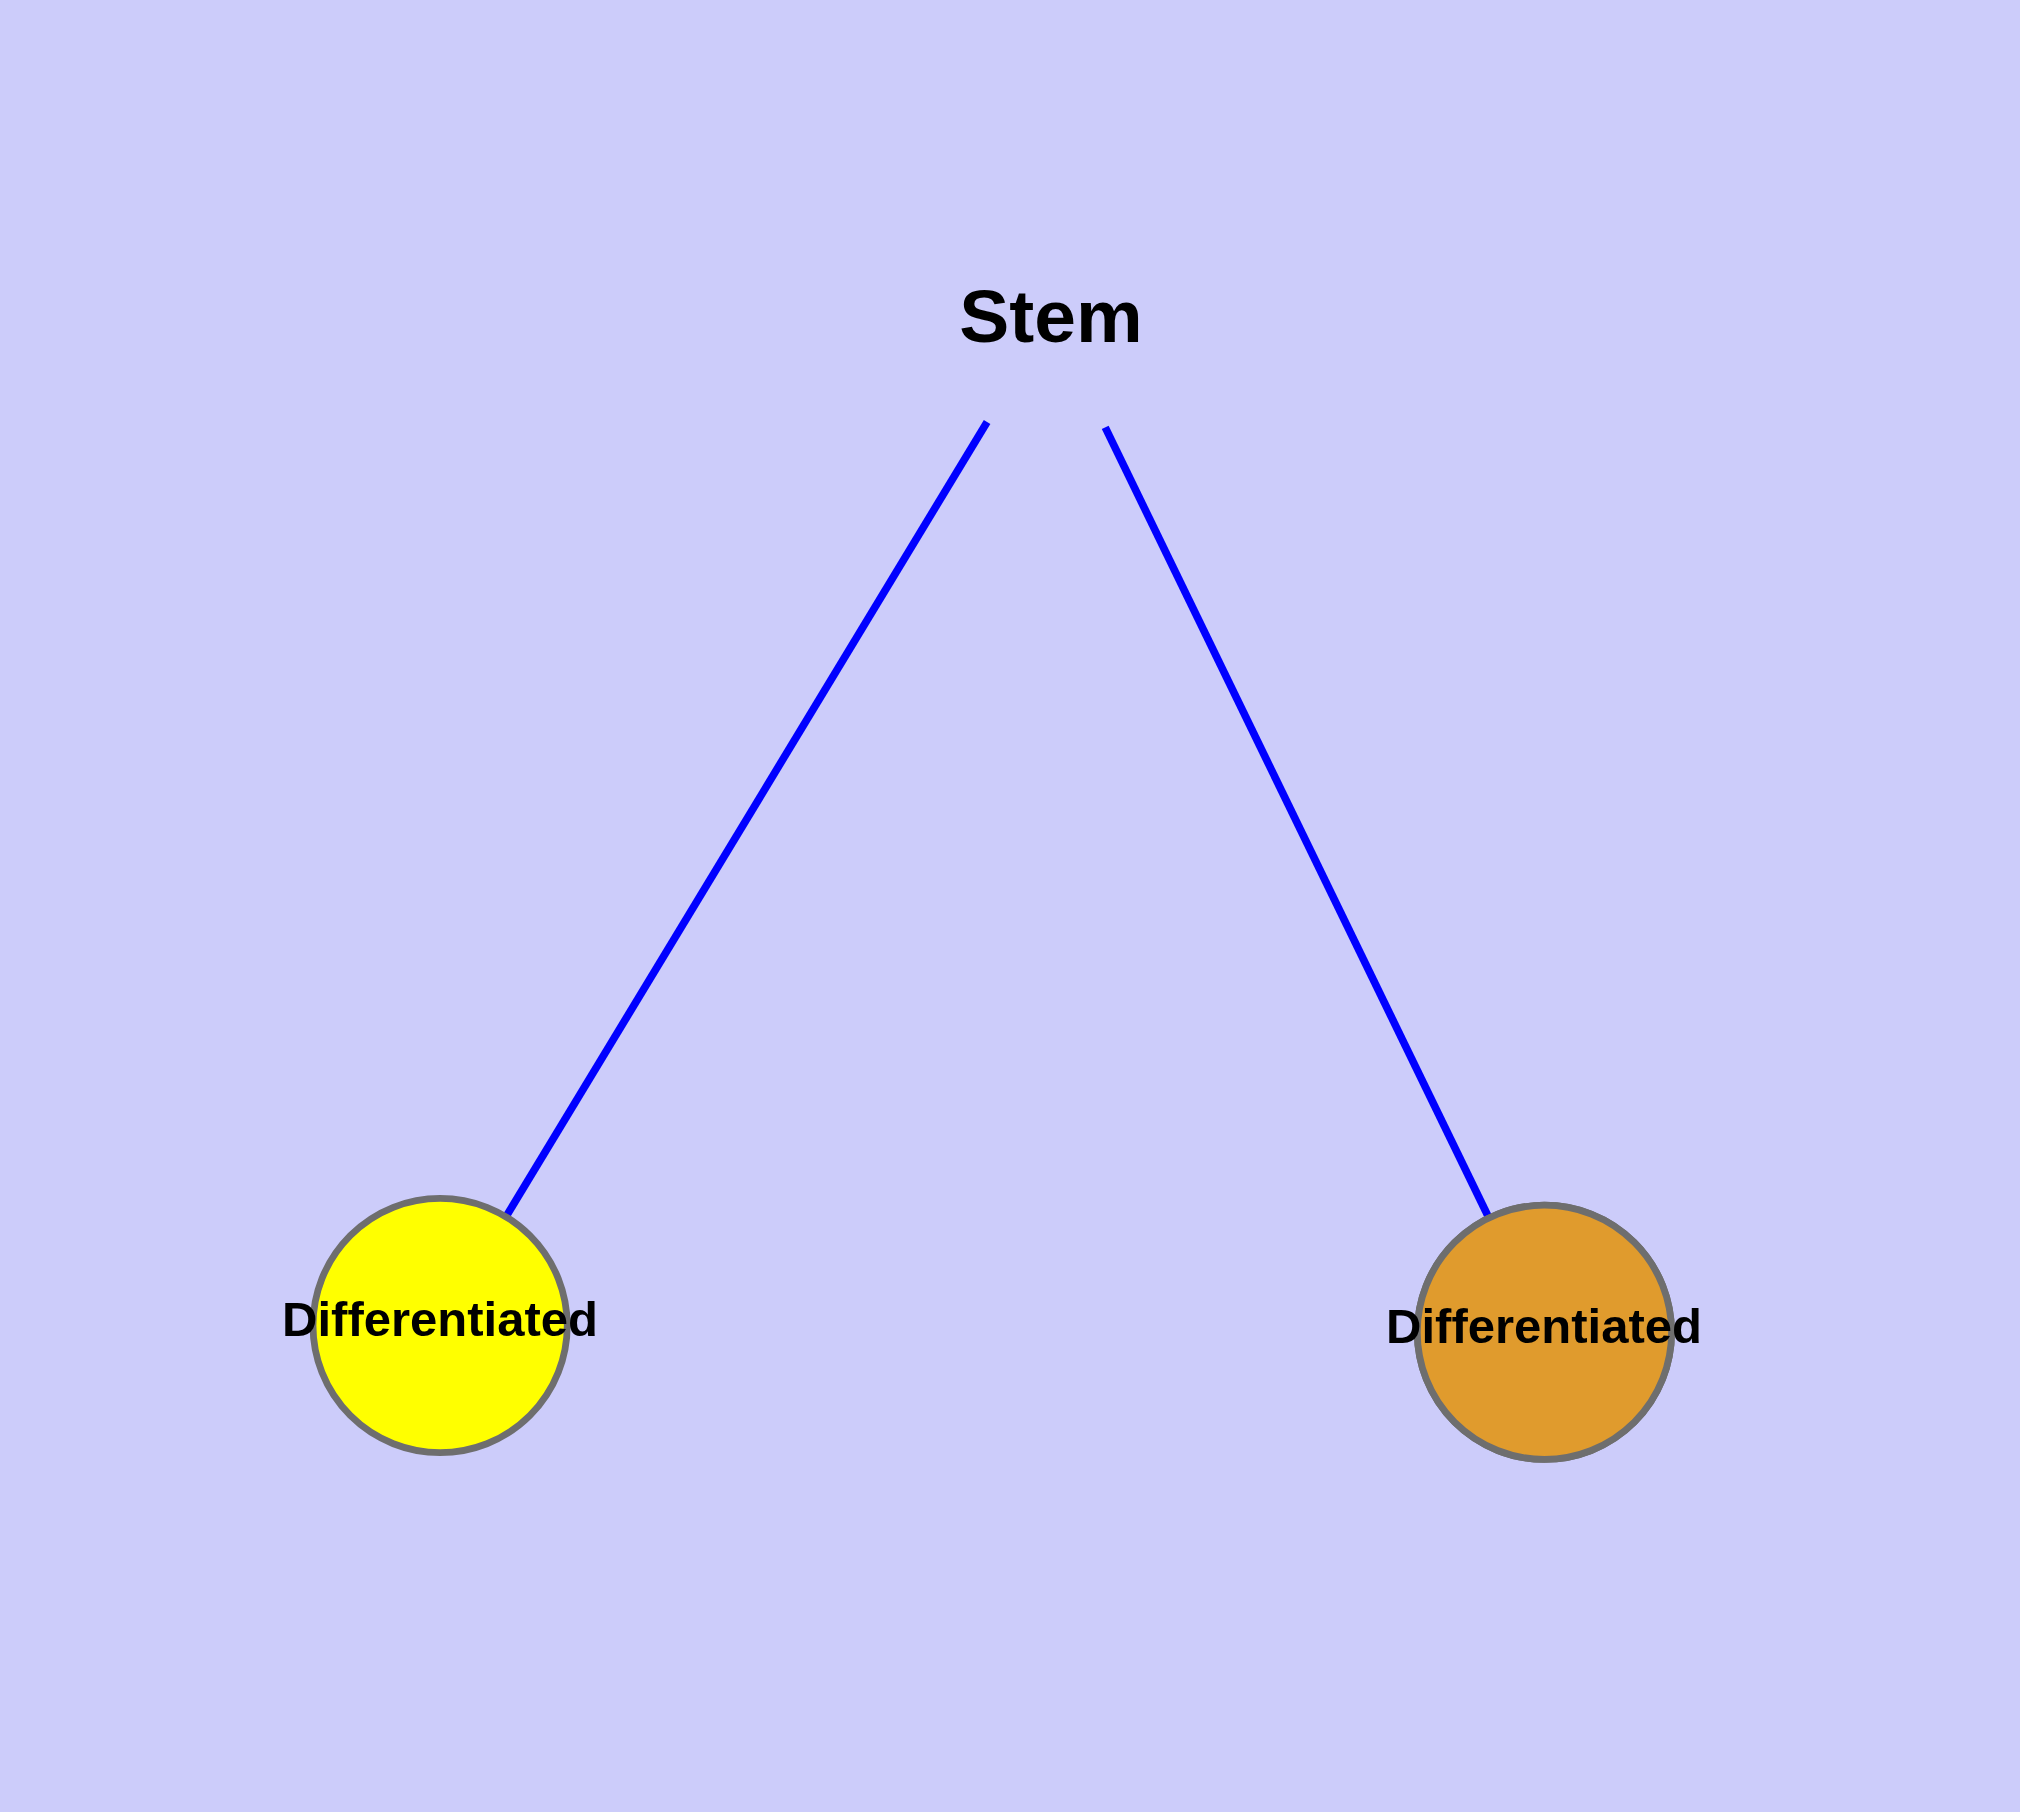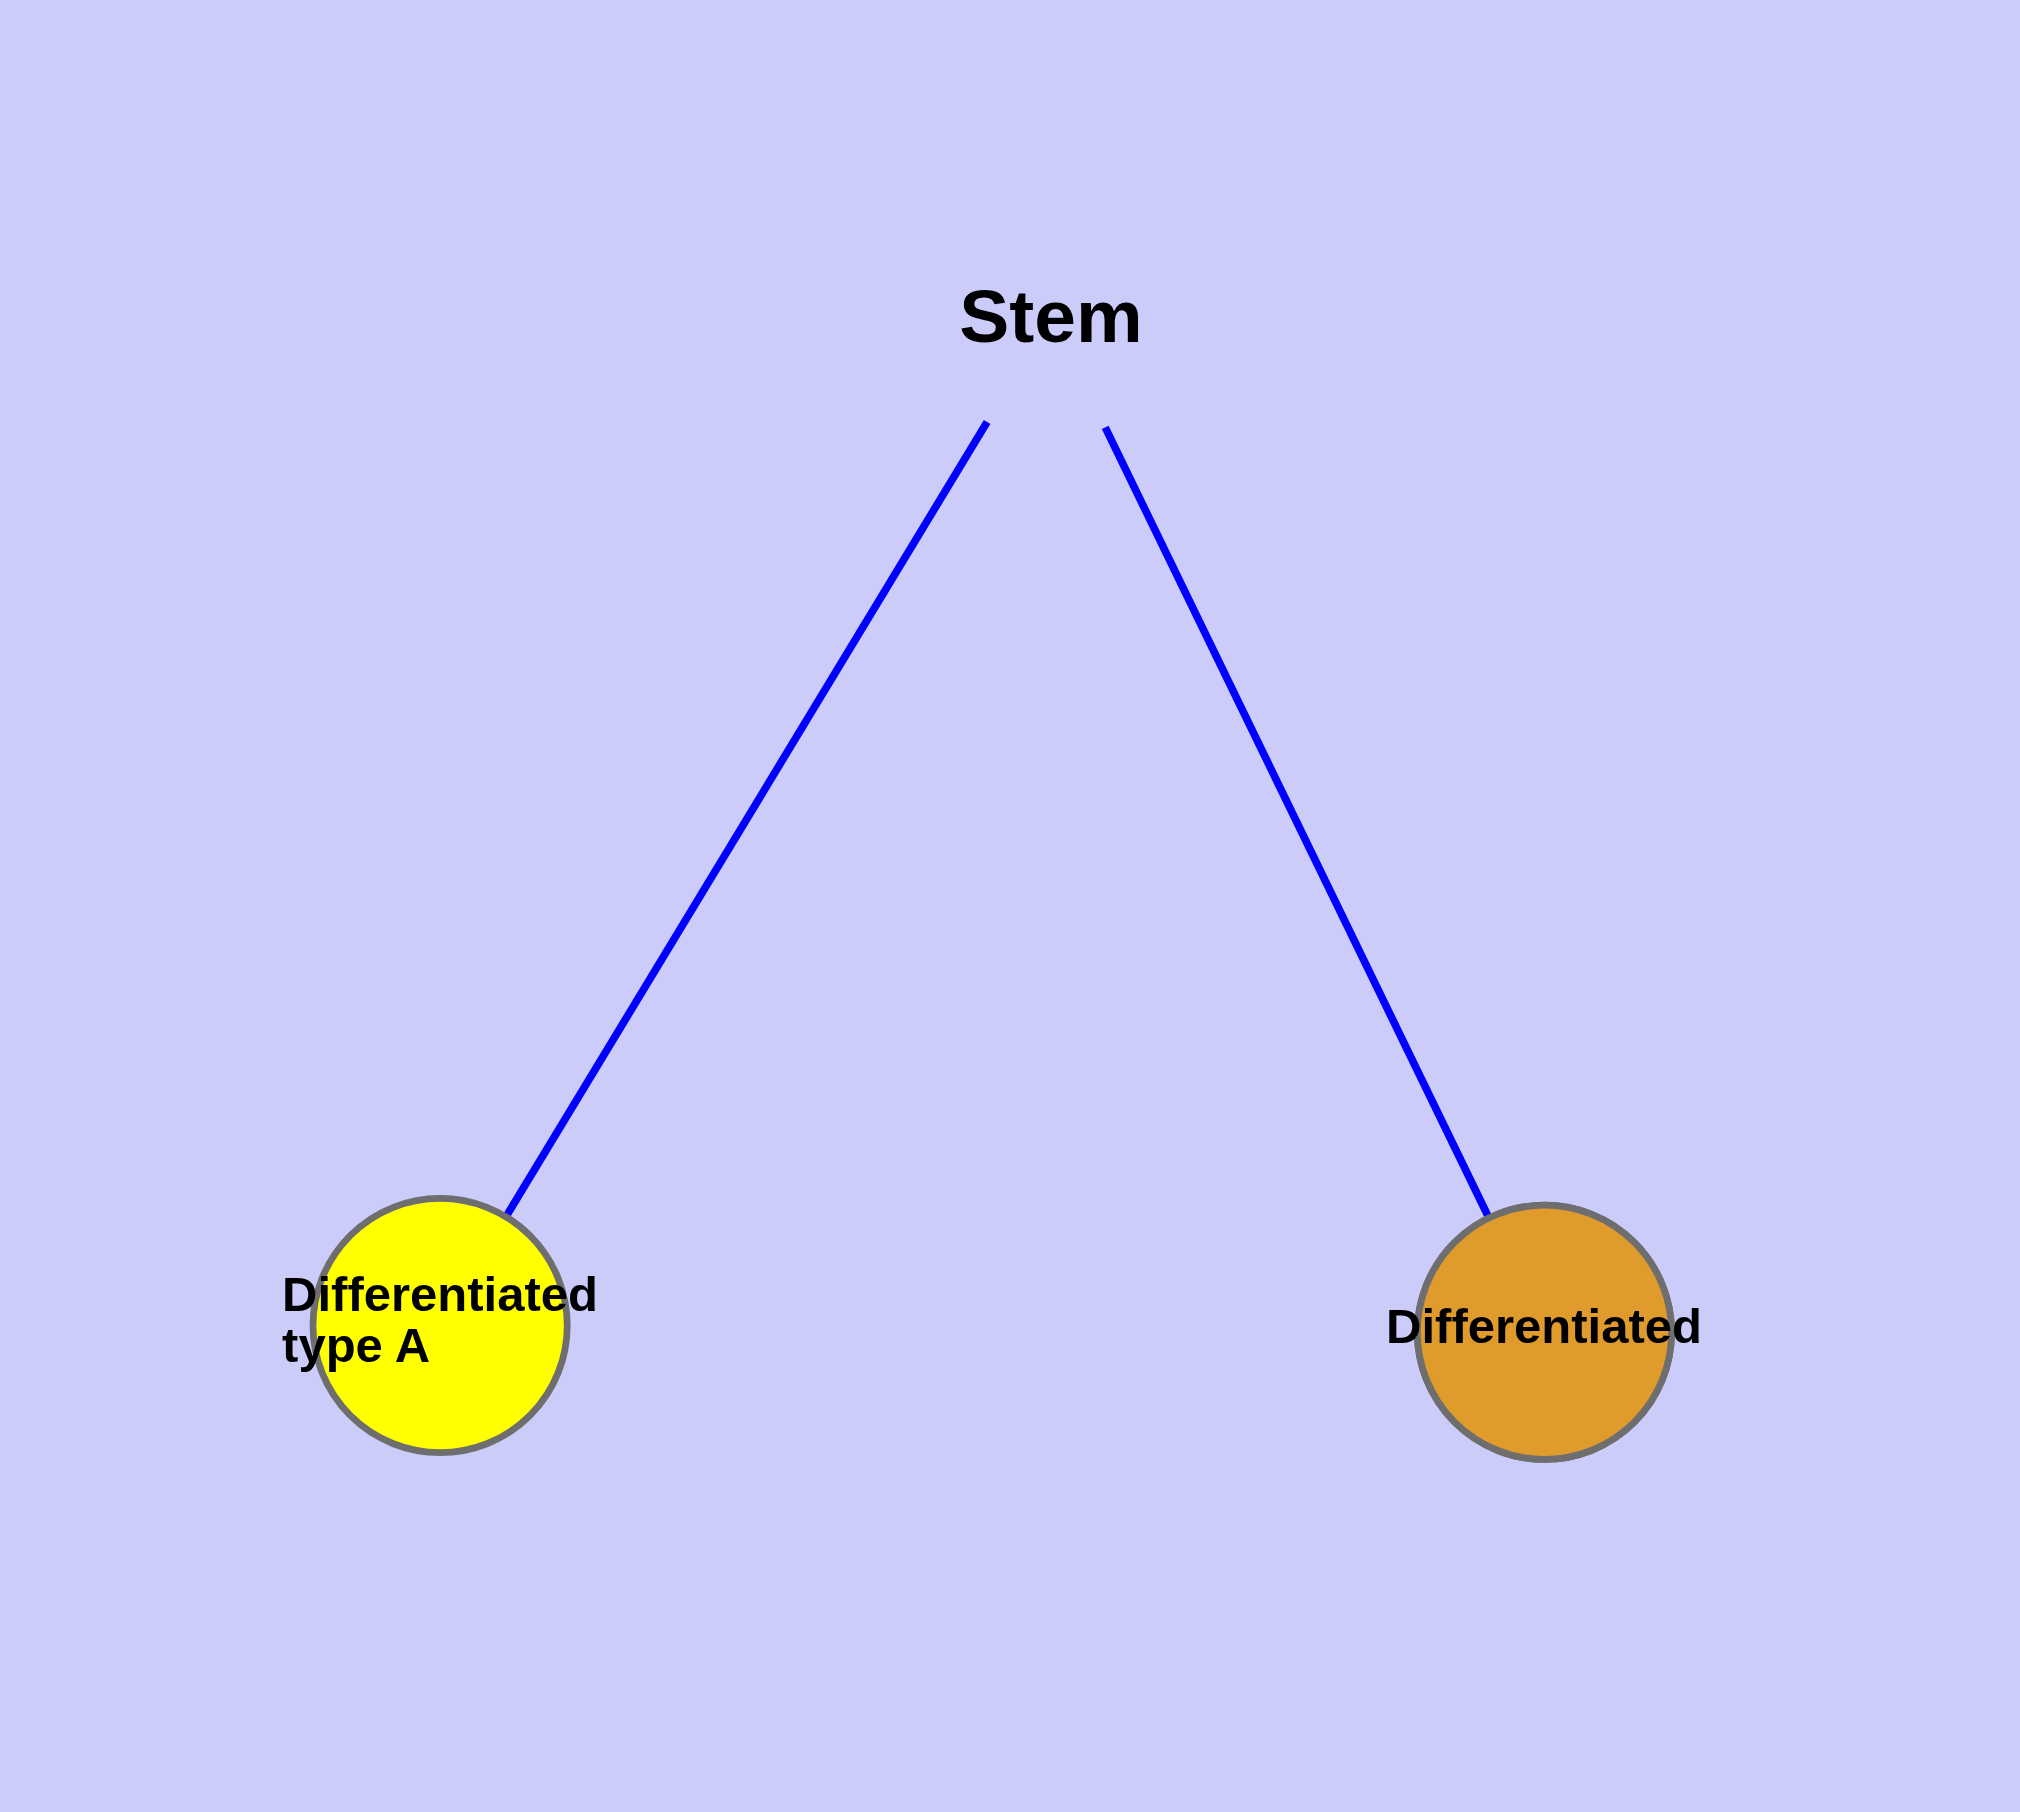--- a/index.html
+++ b/index.html
@@ -17,20 +17,21 @@
   }
   #graph-svg {
     position: absolute;
     left: 0;
     top: 0;
     width: 2021px;
     height: 1812px;
   }
   .node-label {
     position: absolute;
+    text-align: center;
     font-family: "Liberation Sans", sans-serif;
     font-weight: bold;
     color: #000000;
     white-space: pre;
     line-height: 1.05;
     pointer-events: none;
     transform: translate(-50%, -50%);
   }
   .label-stem {
     font-size: 75px;
@@ -53,18 +54,18 @@
 
     <g cx="1240" cy="373" r="150" fill="#9aff00" stroke="#6e6e6e">
       <circle cx="519" cy="1564" r="150" fill="#ffff00" stroke="#6e6e6e" stroke-width="8"></circle>
       <circle cx="1822" cy="1572" r="150" fill="#e09b2d" stroke="#6e6e6e" stroke-width="8"></circle>
       <circle cx="1822" cy="1572" r="150" fill="#e09b2d" stroke="#6e6e6e" stroke-width="8"></circle>
     </g>
   </svg>
 
   <div class="node-label label-stem" style="left:1051px; top:316px;">Stem</div>
 
-  <div class="node-label label-wide" style="left:440px; top:1320px;"><span>Differentiated</span><br><span>type A</span></div>
+  <div class="node-label label-wide" style="left:440px; top:1320px;"><span>Differentiated</span><br></div>
 
   <div class="node-label label-wide" style="left:1544px; top:1327px;"><span>Differentiated</span><br></div>
 
 </div>
 
 
 </body></html>

